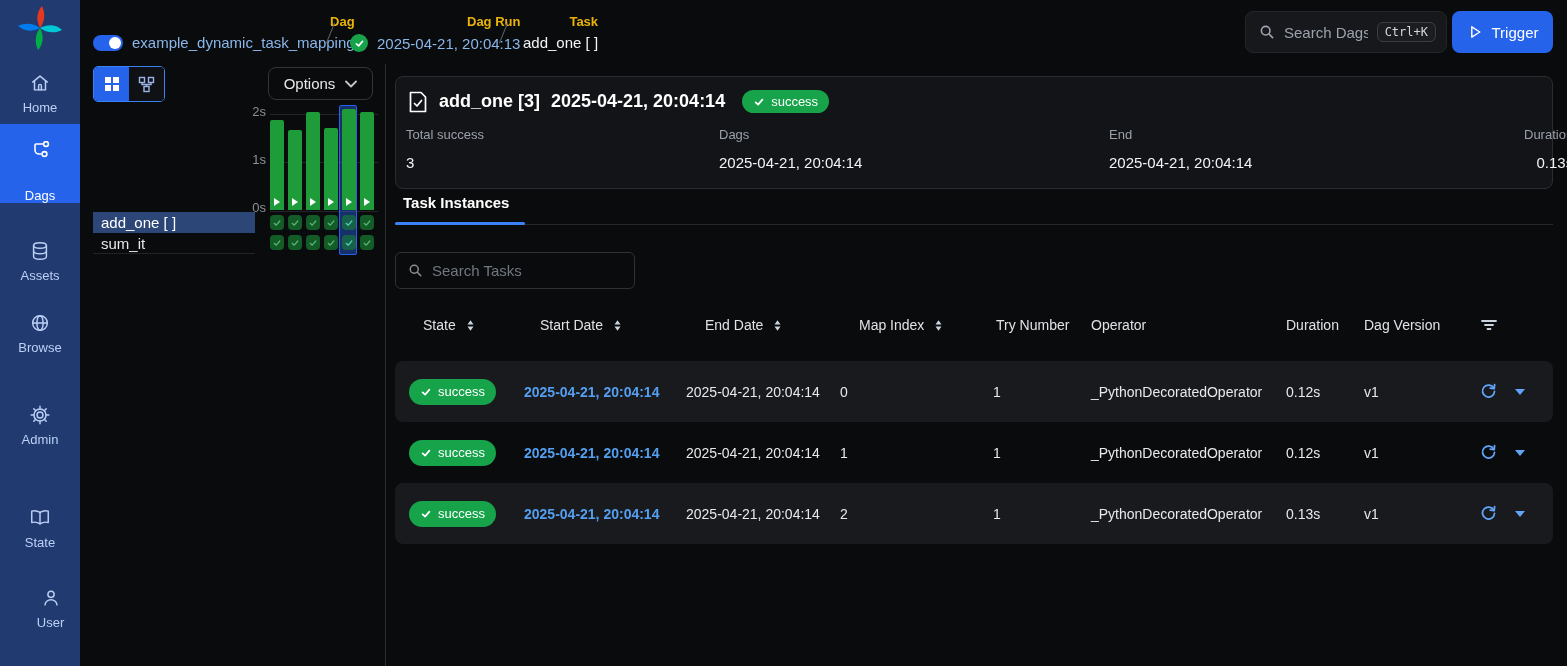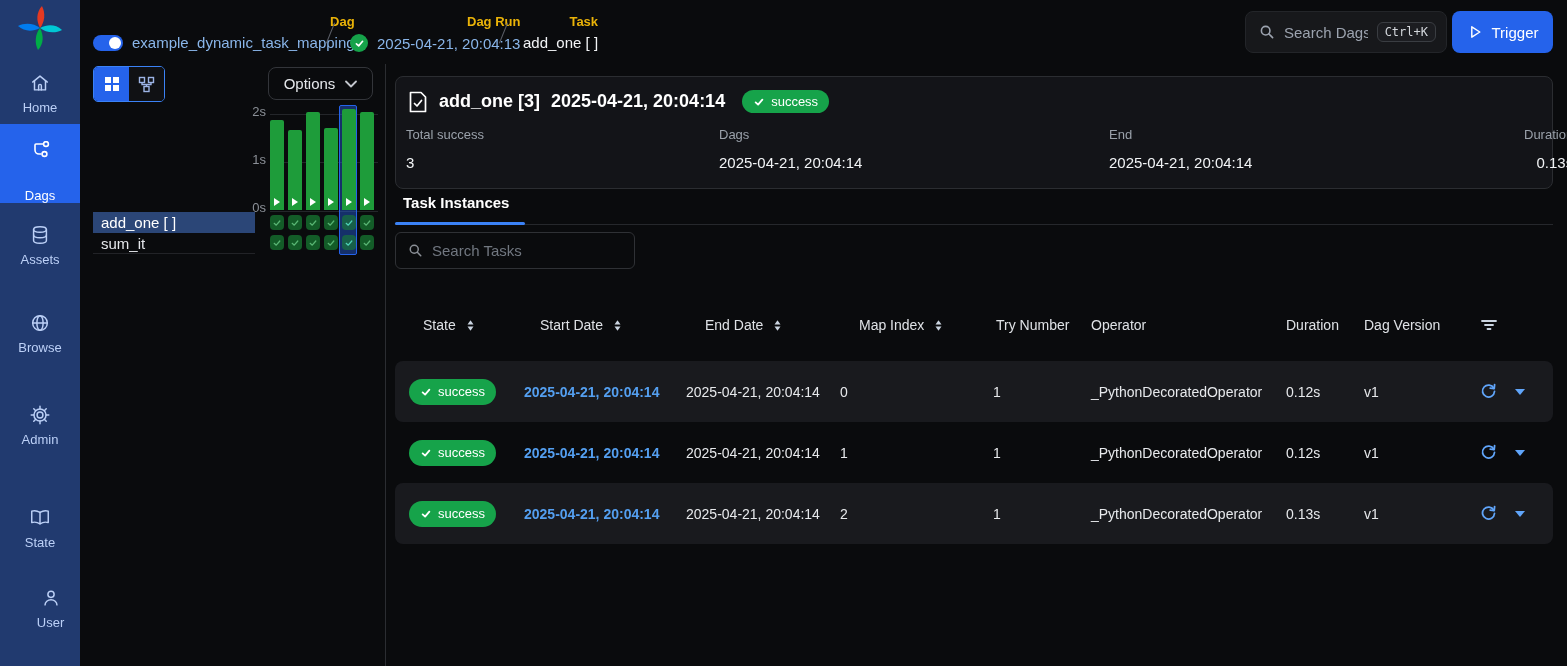--- a/index.html
+++ b/index.html
@@ -91,21 +91,21 @@
   .card-stats { display:grid; grid-template-columns:313px 390px 415px 1fr; padding:14px 16px 0 10px; }
   .stat-label { font-size:13px; color:#9aa1aa; margin-bottom:12px; }
   .stat-value { font-size:15px; color:#f1f3f5; }
   .stat.right { text-align:right; }
 
   .tab { position:absolute; left:0px; top:130px; padding:0 8px; }
   .tab-label { font-size:15px; font-weight:bold; color:#fff; }
   .tab-underline { position:absolute; left:0; top:158px; width:130px; height:3px; background:#3b82f6; border-radius:2px; z-index:2; }
   .tab-border { position:absolute; left:0; top:160px; width:1158px; height:1px; background:#26282c; }
 
-  .task-search { position:absolute; left:0; top:168px; width:240px; height:37px; border:1px solid #2f3135;
+  .task-search { position:absolute; left:0; top:188px; width:240px; height:37px; border:1px solid #2f3135;
                  border-radius:6px; display:flex; align-items:center; gap:9px; padding:0 12px; cursor:text; }
   .task-search svg { width:15px; height:15px; stroke:#8b9097; fill:none; stroke-width:1.8; stroke-linecap:round; }
   .task-search input { flex:1; min-width:0; background:transparent; border:none; outline:none;
                        color:#cdd2d8; font-size:15px; font-family:"Liberation Sans",sans-serif; }
   .task-search input::placeholder { color:#717780; }
   .state-select { position:absolute; left:250px; top:176px; width:448px; height:37px; border:1px solid #2f3135;
                   border-radius:6px; display:flex; align-items:center; padding:0 14px; cursor:pointer; }
   .state-select .sel-value { flex:1; font-size:15px; color:#f1f3f5; }
 
   .thead { position:absolute; left:0; top:236px; width:1158px; height:50px; display:grid;
@@ -156,21 +156,21 @@
 
   <div class="nav-item selected" style="top:124px; height:79px;gap:29px;">
     <svg viewBox="0 0 20 18">
       <path d="M13 3 H6 a1 1 0 0 0 -1 1 v5 a4 4 0 0 0 4 4 h2"></path>
       <circle cx="16" cy="3" r="2.4"></circle>
         <circle cx="14.5" cy="13" r="2.4"></circle>
     </svg>
     <span class="nav-label">Dags</span>
   </div>
 
-  <div class="nav-item" style="top:224px;">
+  <div class="nav-item" style="top:240px;">
     <svg viewBox="0 0 24 24">
       <ellipse cx="12" cy="6" rx="7" ry="3"></ellipse>
         <path d="M5 6 V12 c0 1.7 3.1 3 7 3 s7 -1.3 7 -3 V6"></path>
       <path d="M5 12 V18 c0 1.7 3.1 3 7 3 s7 -1.3 7 -3 V12"></path>
     </svg>
     <span class="nav-label">Assets</span>
   </div>
 
   <div class="nav-item" style="top:312px;">
     <svg viewBox="0 0 24 24">

